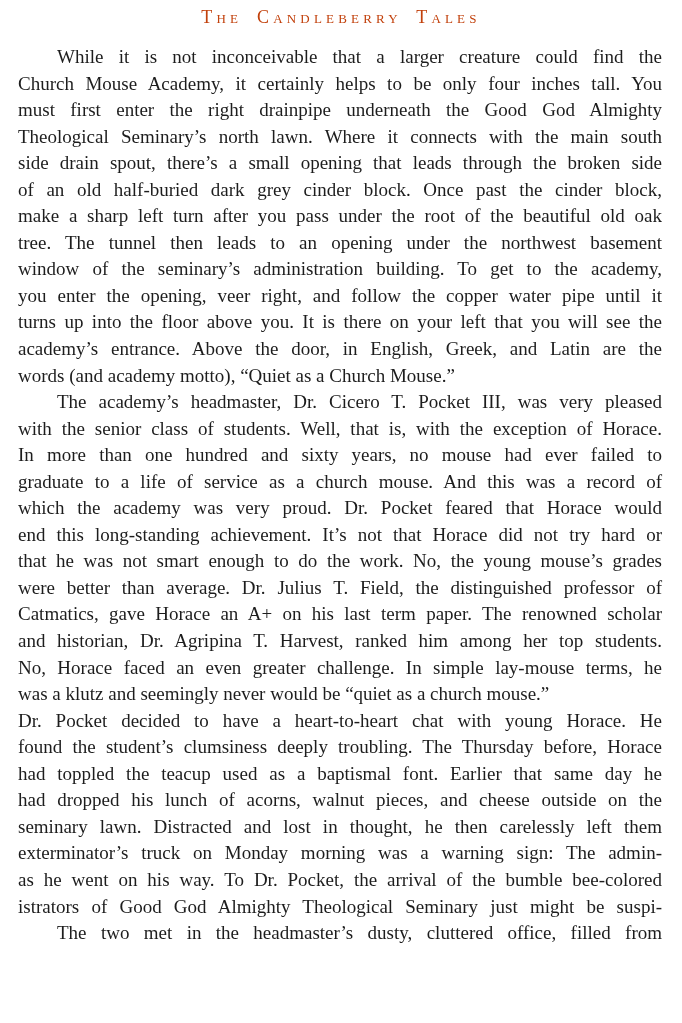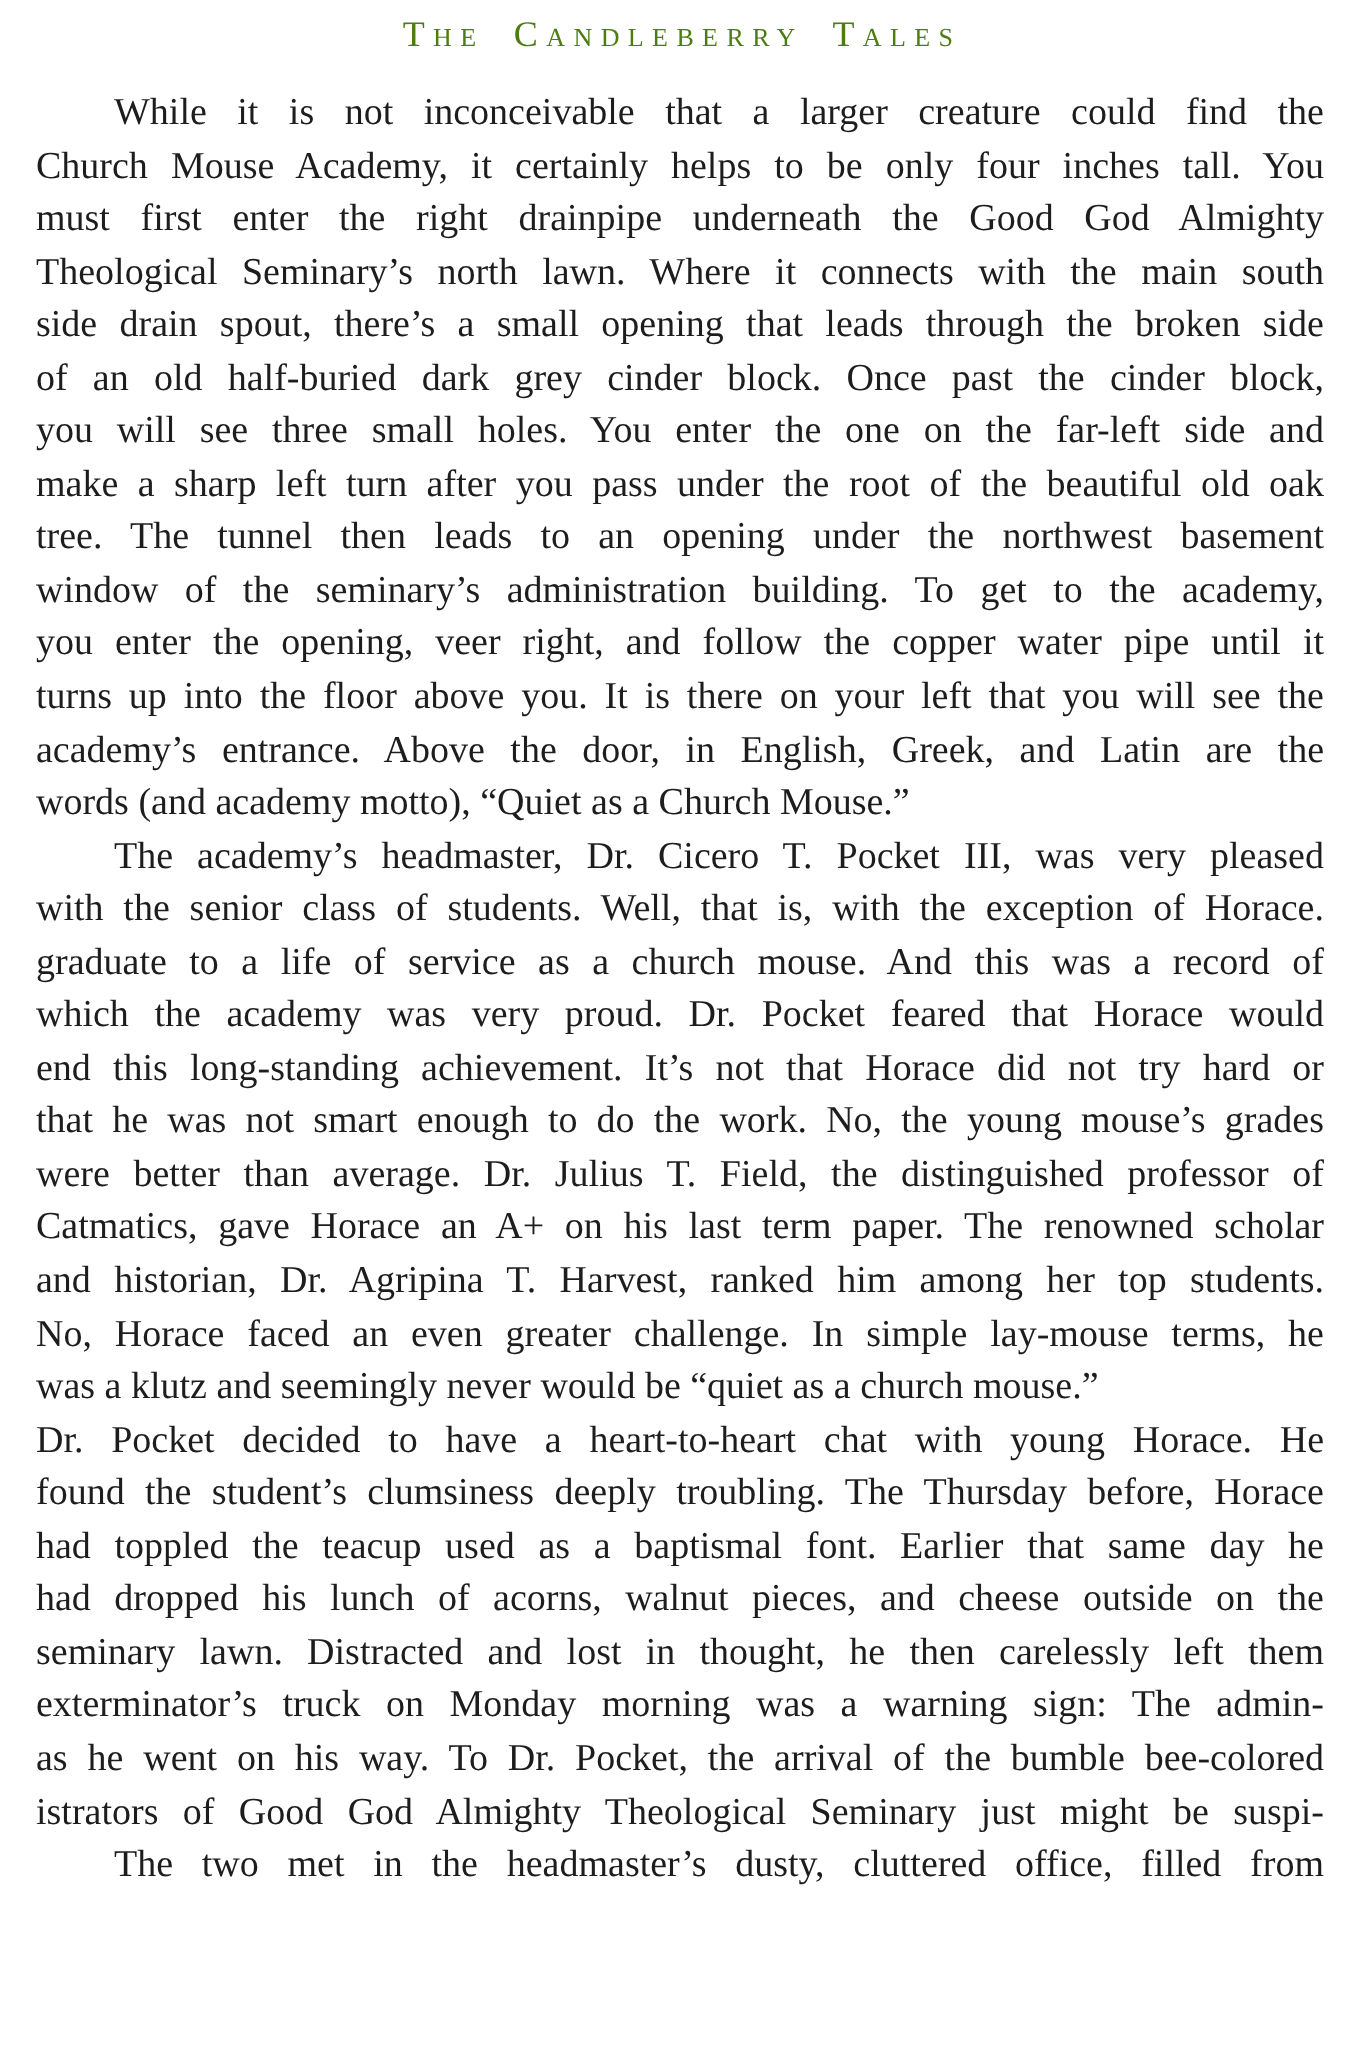--- a/index.html
+++ b/index.html
@@ -20,21 +20,21 @@
     overflow: hidden;
   }
   .running-title {
     margin-top: 6px;
     text-align: center;
     font-variant: small-caps;
     font-size: 18px;
     line-height: 23px;
     letter-spacing: 4.2px;
     word-spacing: 6px;
-    color: #4d7c0f;
+    color: #c2410c;
   }
   .text-block {
     margin: 15px 20px 0 18px; 
     font-size: 19px;
     line-height: 26.56px;
   }
   .para {
     margin: 0;
   }
   .line {
@@ -57,32 +57,32 @@
 <div class="page">
   <div class="running-title">The Candleberry Tales</div>
   <div class="text-block" style="color: rgb(29, 29, 29);">
       <div class="para">
         <div class="line first">While it is not inconceivable that a larger creature could find the</div>
         <div class="line">Church Mouse Academy, it certainly helps to be only four inches tall. You</div>
         <div class="line">must first enter the right drainpipe underneath the Good God Almighty</div>
         <div class="line">Theological Seminary’s north lawn. Where it connects with the main south</div>
         <div class="line">side drain spout, there’s a small opening that leads through the broken side</div>
         <div class="line">of an old half-buried dark grey cinder block. Once past the cinder block,</div>
-        <div class="line">you will see three small holes. You enter the one on the far-left side and</div>
         <div class="line">make a sharp left turn after you pass under the root of the beautiful old oak</div>
         <div class="line">tree. The tunnel then leads to an opening under the northwest basement</div>
         <div class="line">window of the seminary’s administration building. To get to the academy,</div>
         <div class="line">you enter the opening, veer right, and follow the copper water pipe until it</div>
         <div class="line">turns up into the floor above you. It is there on your left that you will see the</div>
         <div class="line">academy’s entrance. Above the door, in English, Greek, and Latin are the</div>
         <div class="line endline">words (and academy motto), “Quiet as a Church Mouse.”</div>
       </div>
       <div class="para">
         <div class="line first">The academy’s headmaster, Dr. Cicero T. Pocket III, was very pleased</div>
         <div class="line">with the senior class of students. Well, that is, with the exception of Horace.</div>
+        <div class="line">In more than one hundred and sixty years, no mouse had ever failed to</div>
         <div class="line">graduate to a life of service as a church mouse. And this was a record of</div>
         <div class="line">which the academy was very proud. Dr. Pocket feared that Horace would</div>
         <div class="line">end this long-standing achievement. It’s not that Horace did not try hard or</div>
         <div class="line">that he was not smart enough to do the work. No, the young mouse’s grades</div>
         <div class="line">were better than average. Dr. Julius T. Field, the distinguished professor of</div>
         <div class="line">Catmatics, gave Horace an A+ on his last term paper. The renowned scholar</div>
         <div class="line">and historian, Dr. Agripina T. Harvest, ranked him among her top students.</div>
         <div class="line">No, Horace faced an even greater challenge. In simple lay-mouse terms, he</div>
         <div class="line endline">was a klutz and seemingly never would be “quiet as a church mouse.”</div>
       </div>

